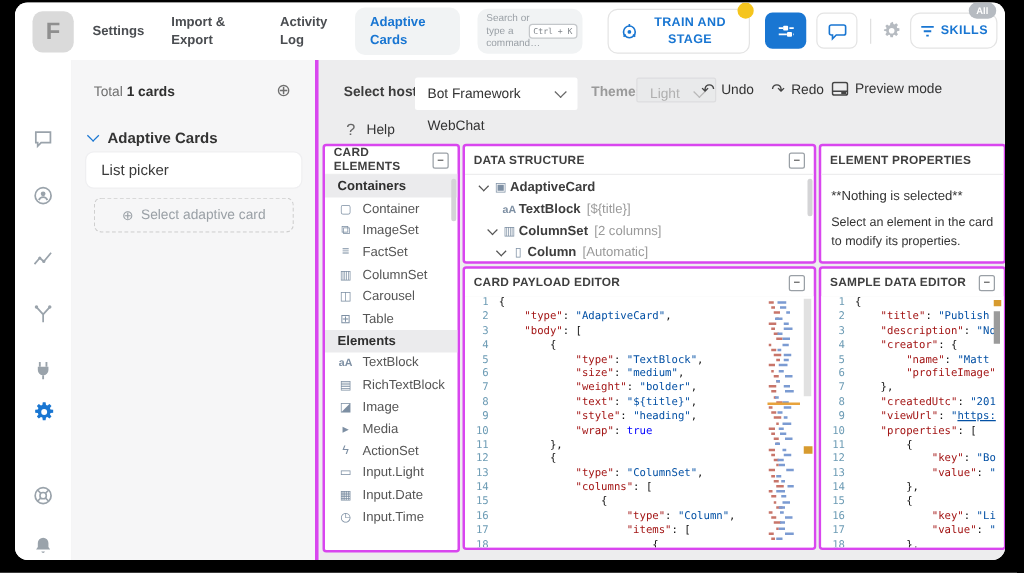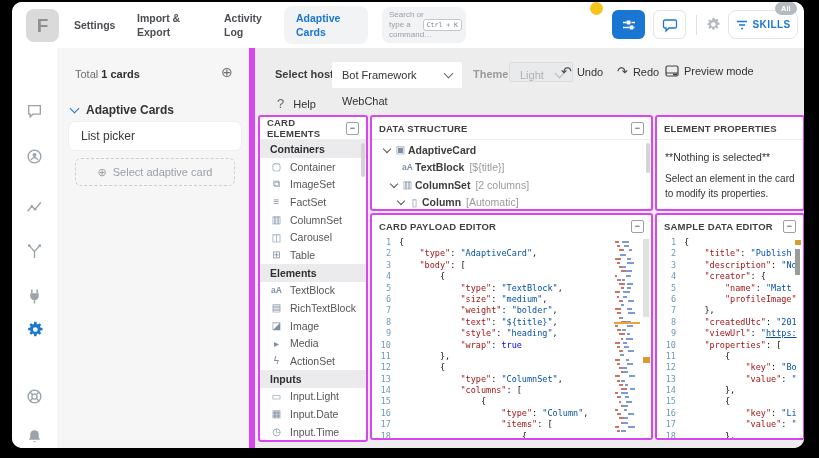--- a/index.html
+++ b/index.html
@@ -29,21 +29,21 @@
   .gearbtn{position:absolute;left:692px;top:13px;width:18px;height:18px;}
   .skillsbtn{position:absolute;left:716px;top:8px;width:70px;height:29px;background:#fff;border:1px solid #e4e4e4;
     border-radius:8px;display:flex;align-items:center;justify-content:center;gap:5px;box-sizing:border-box;
     font-size:10px;font-weight:bold;color:#1976d2;letter-spacing:.4px;}
   .allbadge{position:absolute;left:763px;top:0px;background:#b6bbc1;color:#fff;font-size:7.5px;font-weight:bold;
     padding:2px 6px;border-radius:8px;}
   
   .rail{position:absolute;left:0;top:46px;width:45px;height:400px;background:#fff;border-right:1px solid #ececec;}
   .ric{position:absolute;left:14px;width:18px;height:18px;}
   
-  .cards{position:absolute;left:45px;top:46px;width:198px;height:400px;background:#f6f6f7;border-right:6px solid #d946ef;box-sizing:border-box;}
+  .cards{position:absolute;left:45px;top:46px;width:198px;height:400px;background:#f6f6f7;border-right:3px solid #d946ef;box-sizing:border-box;}
   .totalrow{position:absolute;left:18px;top:20px;font-size:11px;color:#6f6f6f;}
   .totalrow b{color:#2f2f2f;}
   .addplus{position:absolute;left:164px;top:16px;font-size:14px;color:#6f6f6f;}
   .grouprow{position:absolute;left:14px;top:55px;display:flex;align-items:center;gap:8px;
     font-size:12px;font-weight:bold;color:#333;}
   .chev{display:inline-block;width:6px;height:6px;border-right:1.6px solid #8a8f94;border-bottom:1.6px solid #8a8f94;
     transform:rotate(45deg);margin-top:-3px;}
   .chev.blue{border-color:#1976d2;}
   .carditem{position:absolute;left:12px;top:74px;width:172px;height:28px;background:#fff;border-radius:6px;
     font-size:12px;color:#3a3a3a;line-height:28px;padding-left:12px;box-sizing:border-box;box-shadow:0 0 0 1px #efeff1;}
@@ -127,20 +127,28 @@
     <div class="navitem" style="left:62px;top:17px;">Settings</div>
     <div class="navitem" style="left:125px;top:10px;width:52px;">Import &amp; Export</div>
     <div class="navitem" style="left:212px;top:10px;width:48px;">Activity Log</div>
     <div class="nav-pill">
       <div class="navlabel">Adaptive Cards</div>
     </div>
     <div class="search">
       <div class="ph">Search or type a command…</div>
       <div class="kbd">Ctrl + K</div>
     </div>
+    <div class="trainbtn">
+      <svg width="15" height="15" viewBox="0 0 16 16" style="margin-left:9px;flex:none;">
+        <circle cx="8" cy="8" r="5" fill="none" stroke="#1976d2" stroke-width="1.4"></circle>
+        <circle cx="8" cy="8" r="1.6" fill="#1976d2"></circle>
+        <path d="M8 1.2v2.4 M3 12l2-1.6 M13 12l-2-1.6" stroke="#1976d2" stroke-width="1.4" fill="none"></path>
+      </svg>
+      <div class="tlabel">TRAIN AND STAGE</div>
+    </div>
     <div class="ydot"></div>
     <div class="sqbtn bluebtn">
       <svg width="16" height="16" viewBox="0 0 16 16">
         <path d="M2 5.5h3.5 M10.5 5.5H14 M2 10.5h6.5 M13.5 10.5H14" stroke="#fff" stroke-width="1.5"></path>
         <rect x="5.5" y="3.6" width="4" height="3.8" rx="0.8" fill="#fff"></rect>
         <rect x="8.6" y="8.6" width="4" height="3.8" rx="0.8" fill="#fff"></rect>
       </svg>
     </div>
     <div class="sqbtn chatbtn">
       <svg width="16" height="16" viewBox="0 0 16 16">
@@ -311,21 +319,20 @@
             <span>Image</span>
           </div>
           <div class="pitem">
             <span class="picon">▸</span>
             <span>Media</span>
           </div>
           <div class="pitem">
             <span class="picon">ϟ</span>
             <span>ActionSet</span>
           </div>
-          <div class="pgroup">Inputs</div>
           <div class="pitem">
             <span class="picon">▭</span>
             <span>Input.Light</span>
           </div>
           <div class="pitem">
             <span class="picon">▦</span>
             <span>Input.Date</span>
           </div>
           <div class="pitem">
             <span class="picon">◷</span>

